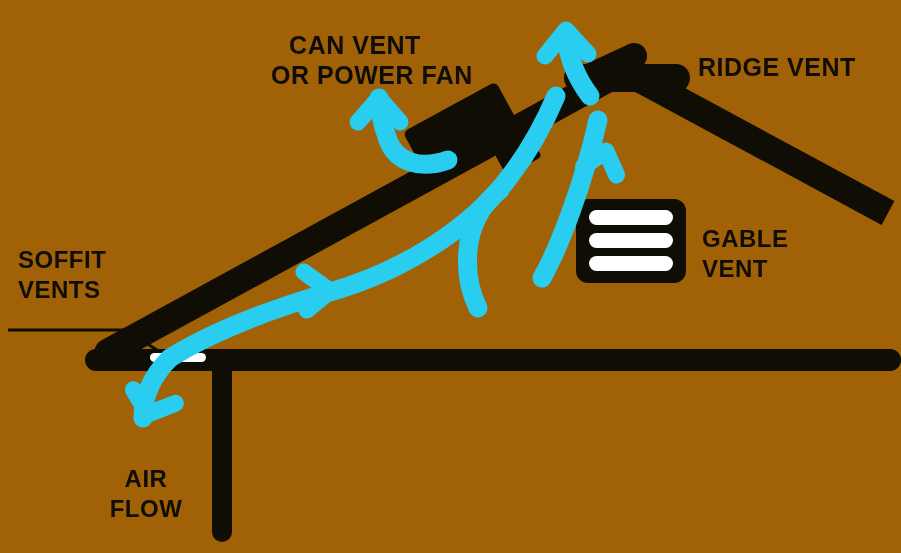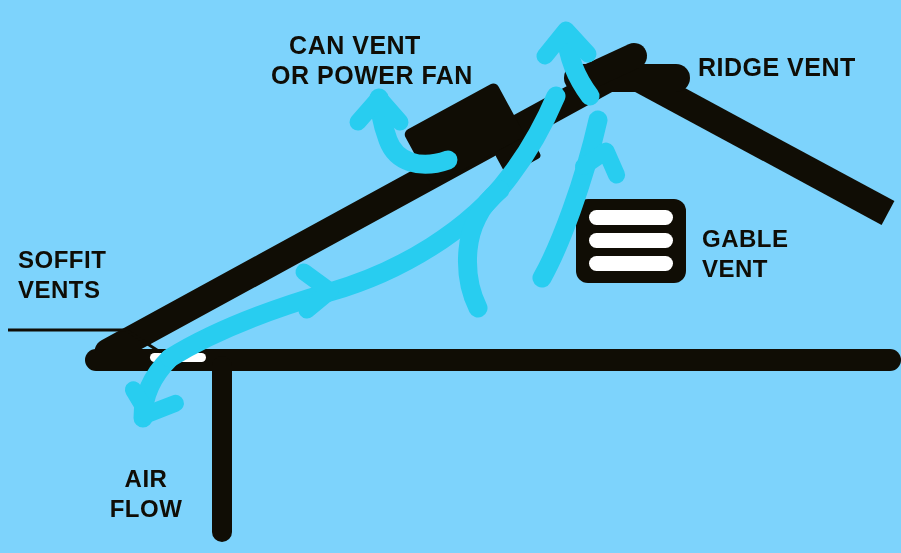--- a/index.html
+++ b/index.html
@@ -10,21 +10,21 @@
   body {
     width: 901px;
     height: 553px;
     overflow: hidden;
     font-family: "Liberation Sans", sans-serif;
   }
   #diagram-root {
     position: relative;
     width: 901px;
     height: 553px;
-    background: #7dd3fc;
+    background: #a16207;
   }
   svg#attic-svg {
     position: absolute;
     top: 0;
     left: 0;
     width: 901px;
     height: 553px;
     display: block;
   }
   .label-text {

